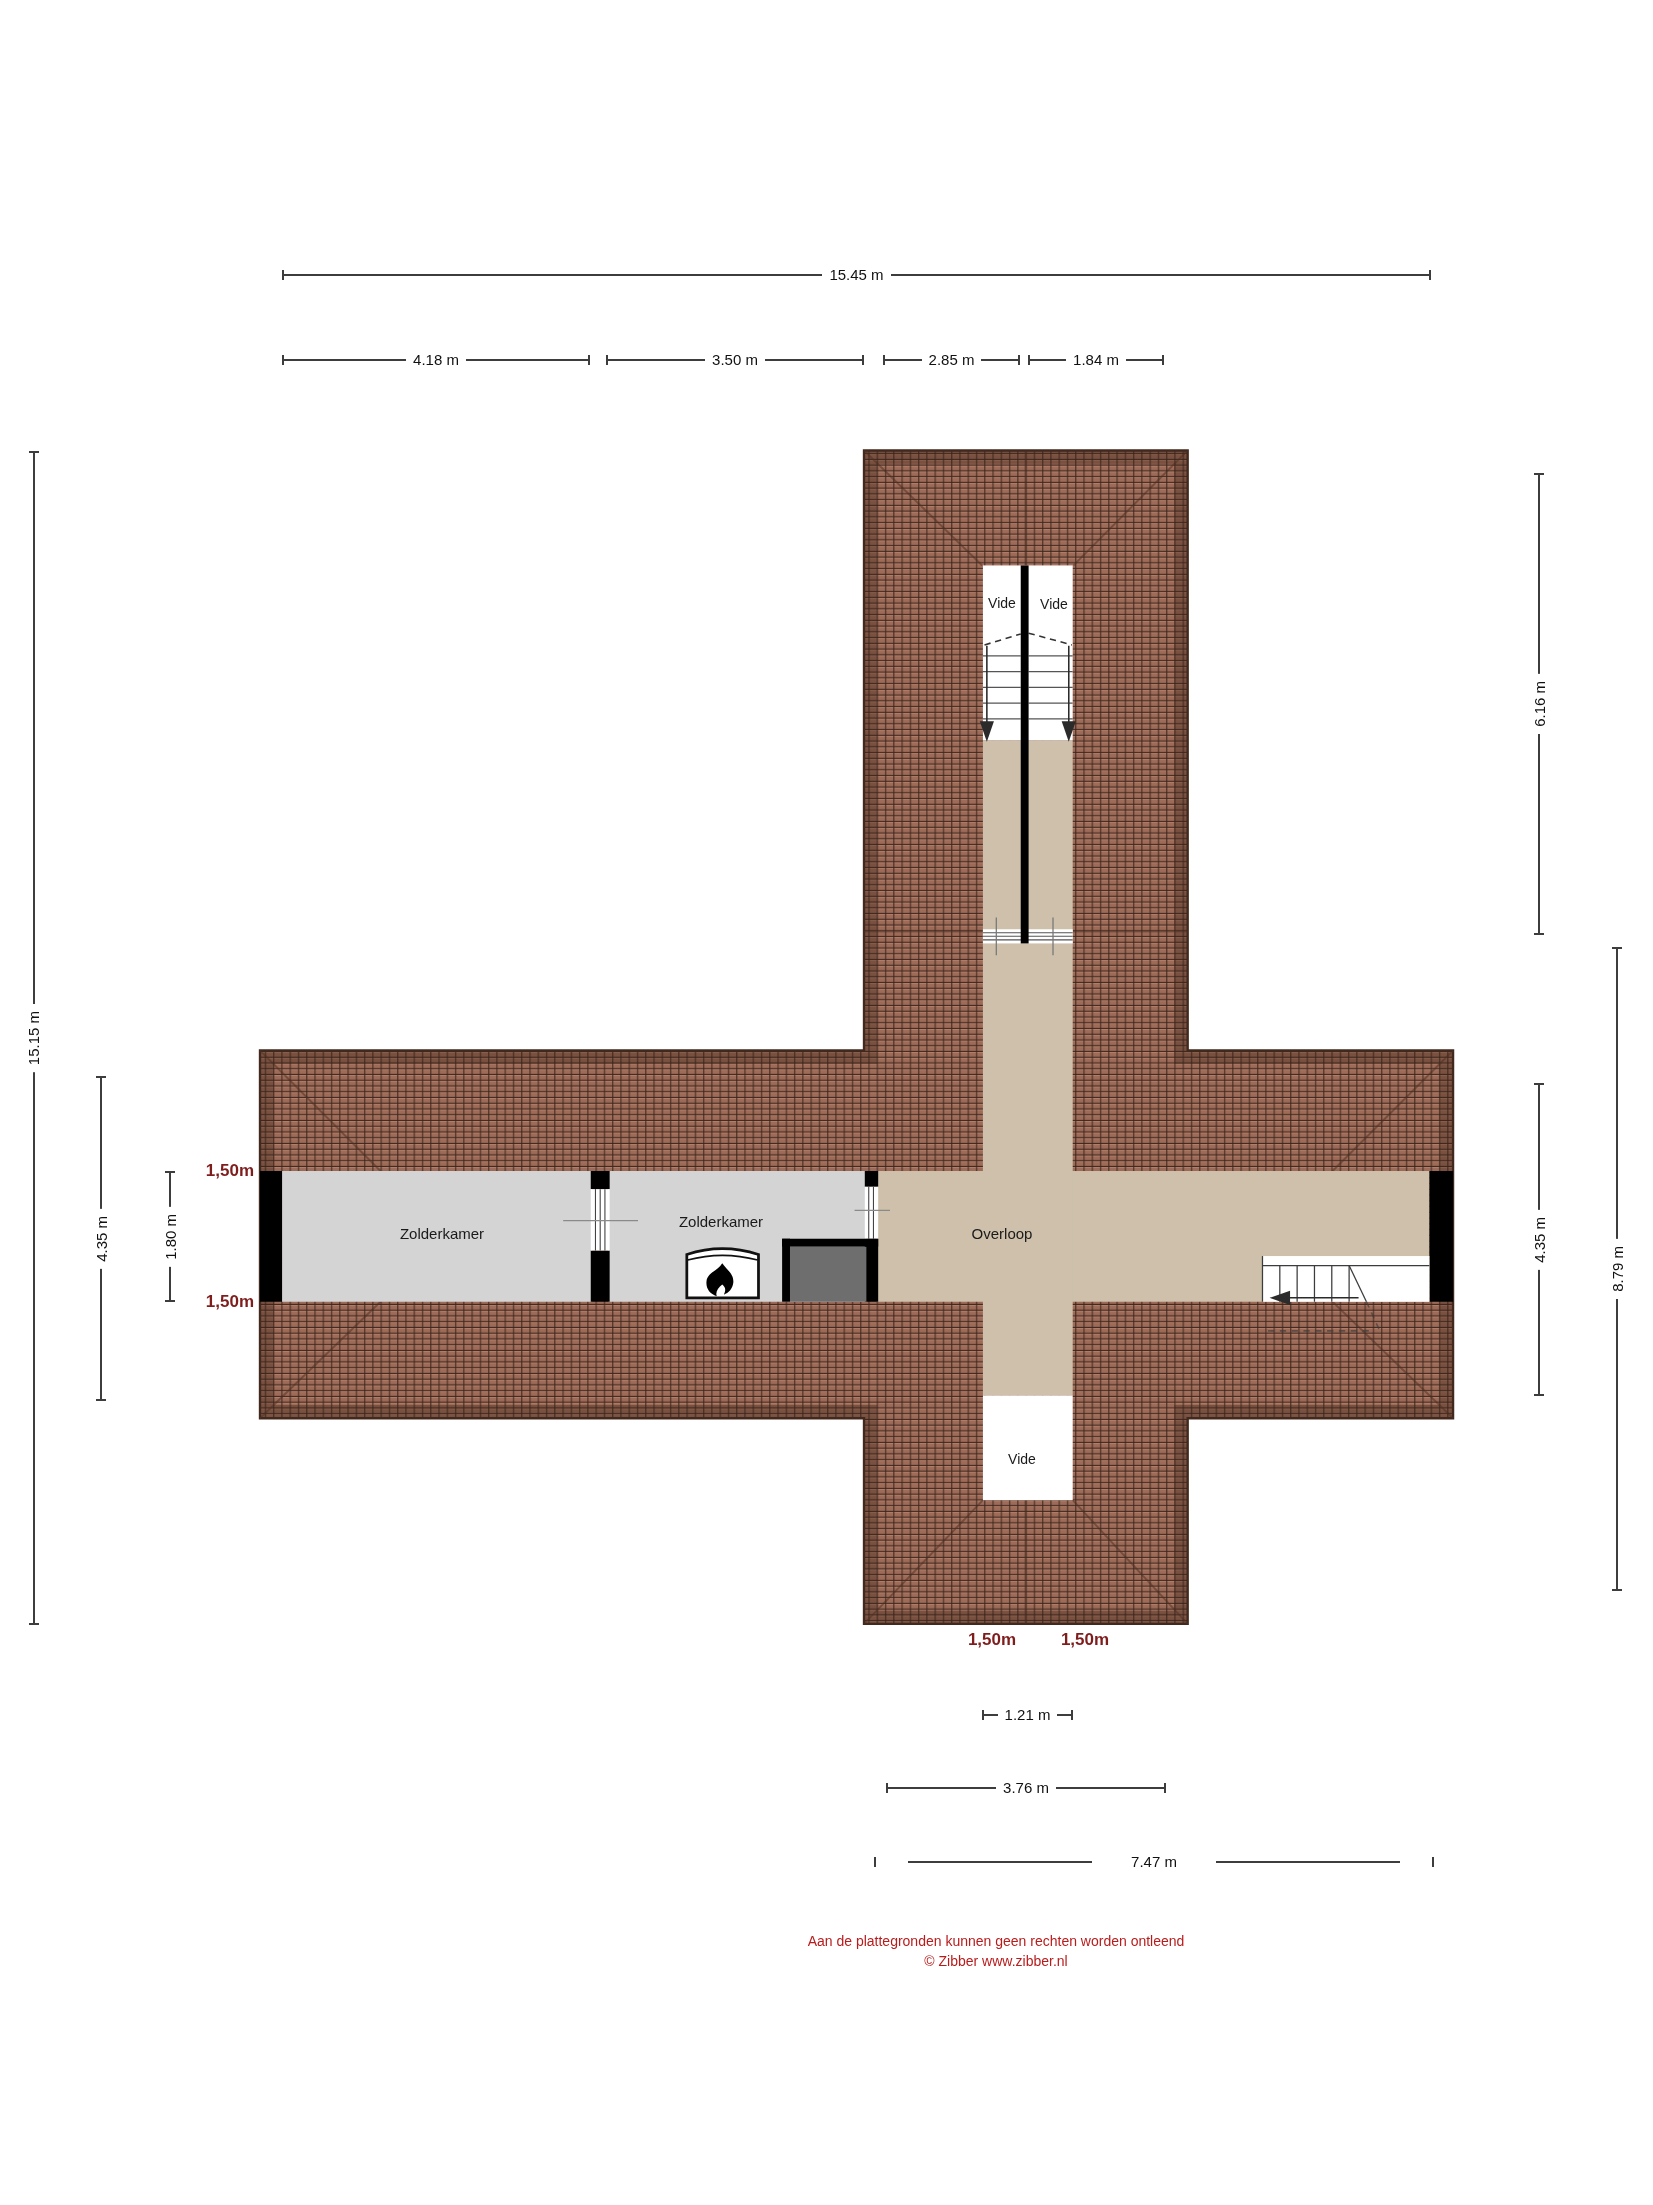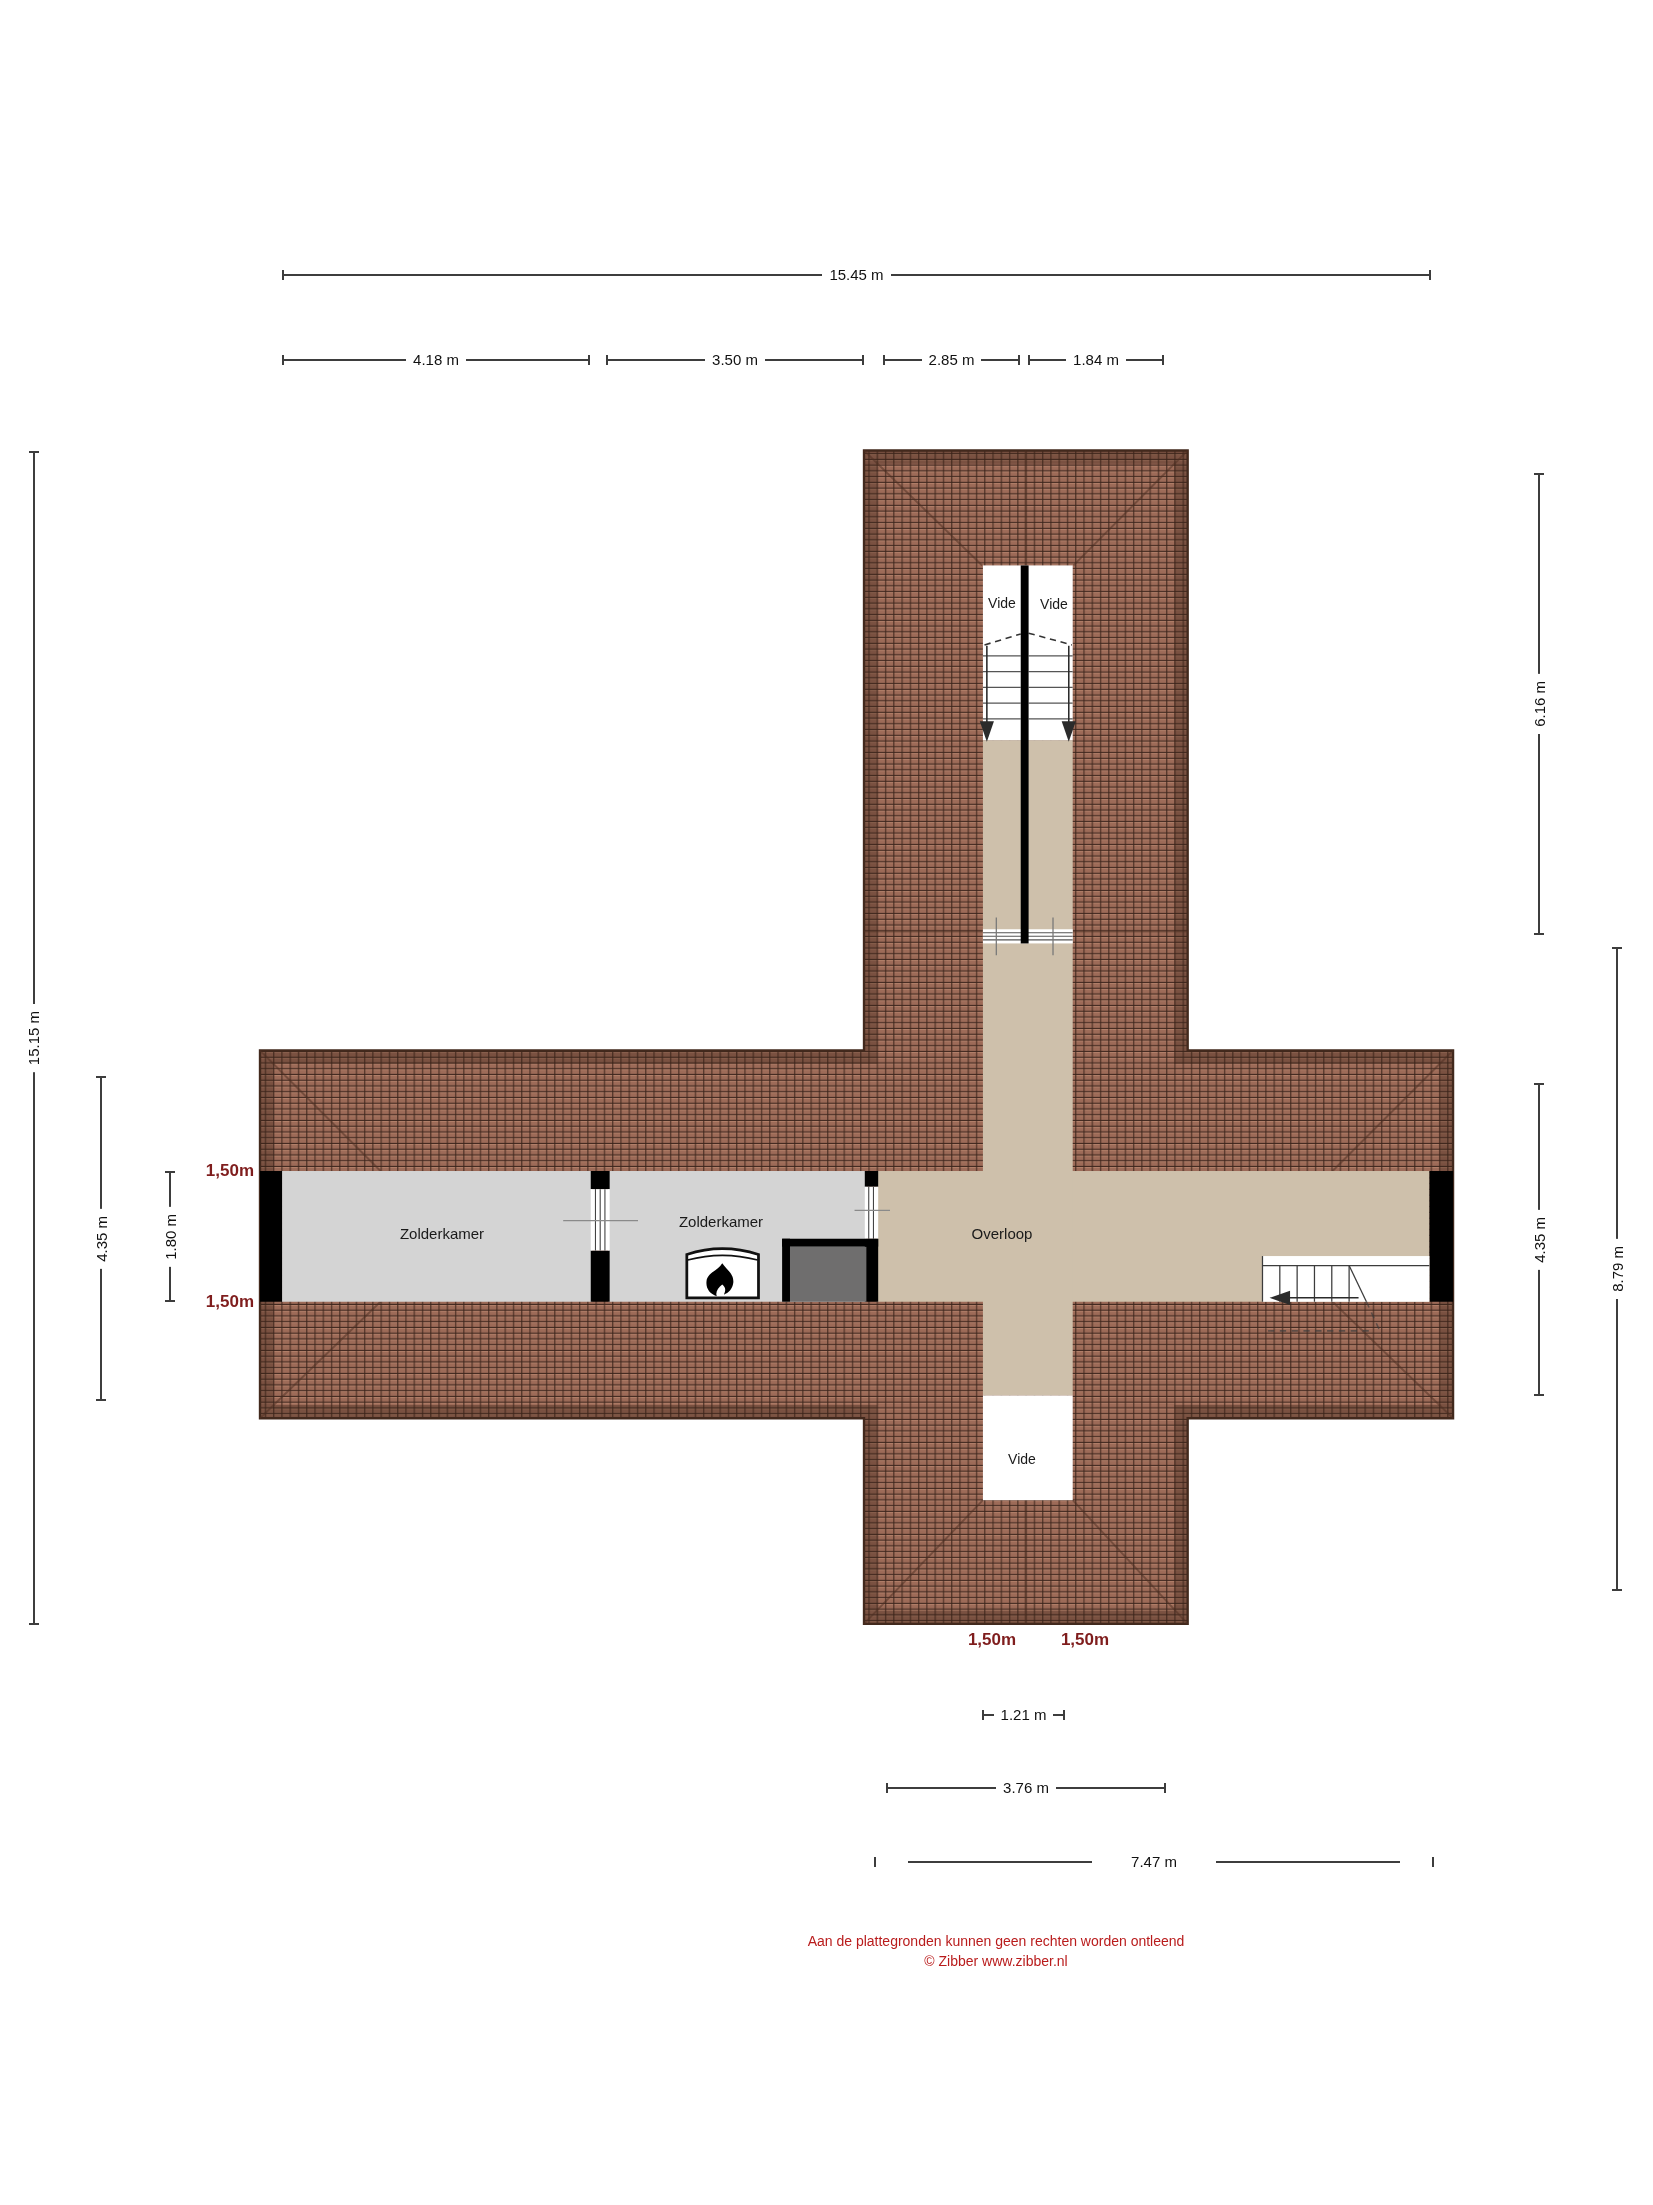--- a/index.html
+++ b/index.html
@@ -216,21 +216,21 @@
       <span class="tick"></span>
   </div>
   <div class="dimh" style="left:1028px;top:350px;width:136px;">
     <span class="tick"></span>
       <span class="ln"></span>
     <span class="lab">1.84 m</span>
     <span class="ln"></span>
       <span class="tick"></span>
   </div>
 
-  <div class="dimh" style="left:982px;top:1705px;width:83px;">
+  <div class="dimh" style="left:982px;top:1705px;width:91px;">
     <span class="tick"></span>
       <span class="ln"></span>
     <span class="lab">1.21 m</span>
     <span class="ln"></span>
       <span class="tick"></span>
   </div>
   <div class="dimh" style="left:886px;top:1778px;width:280px;">
     <span class="tick"></span>
       <span class="ln"></span>
     <span class="lab">3.76 m</span>

